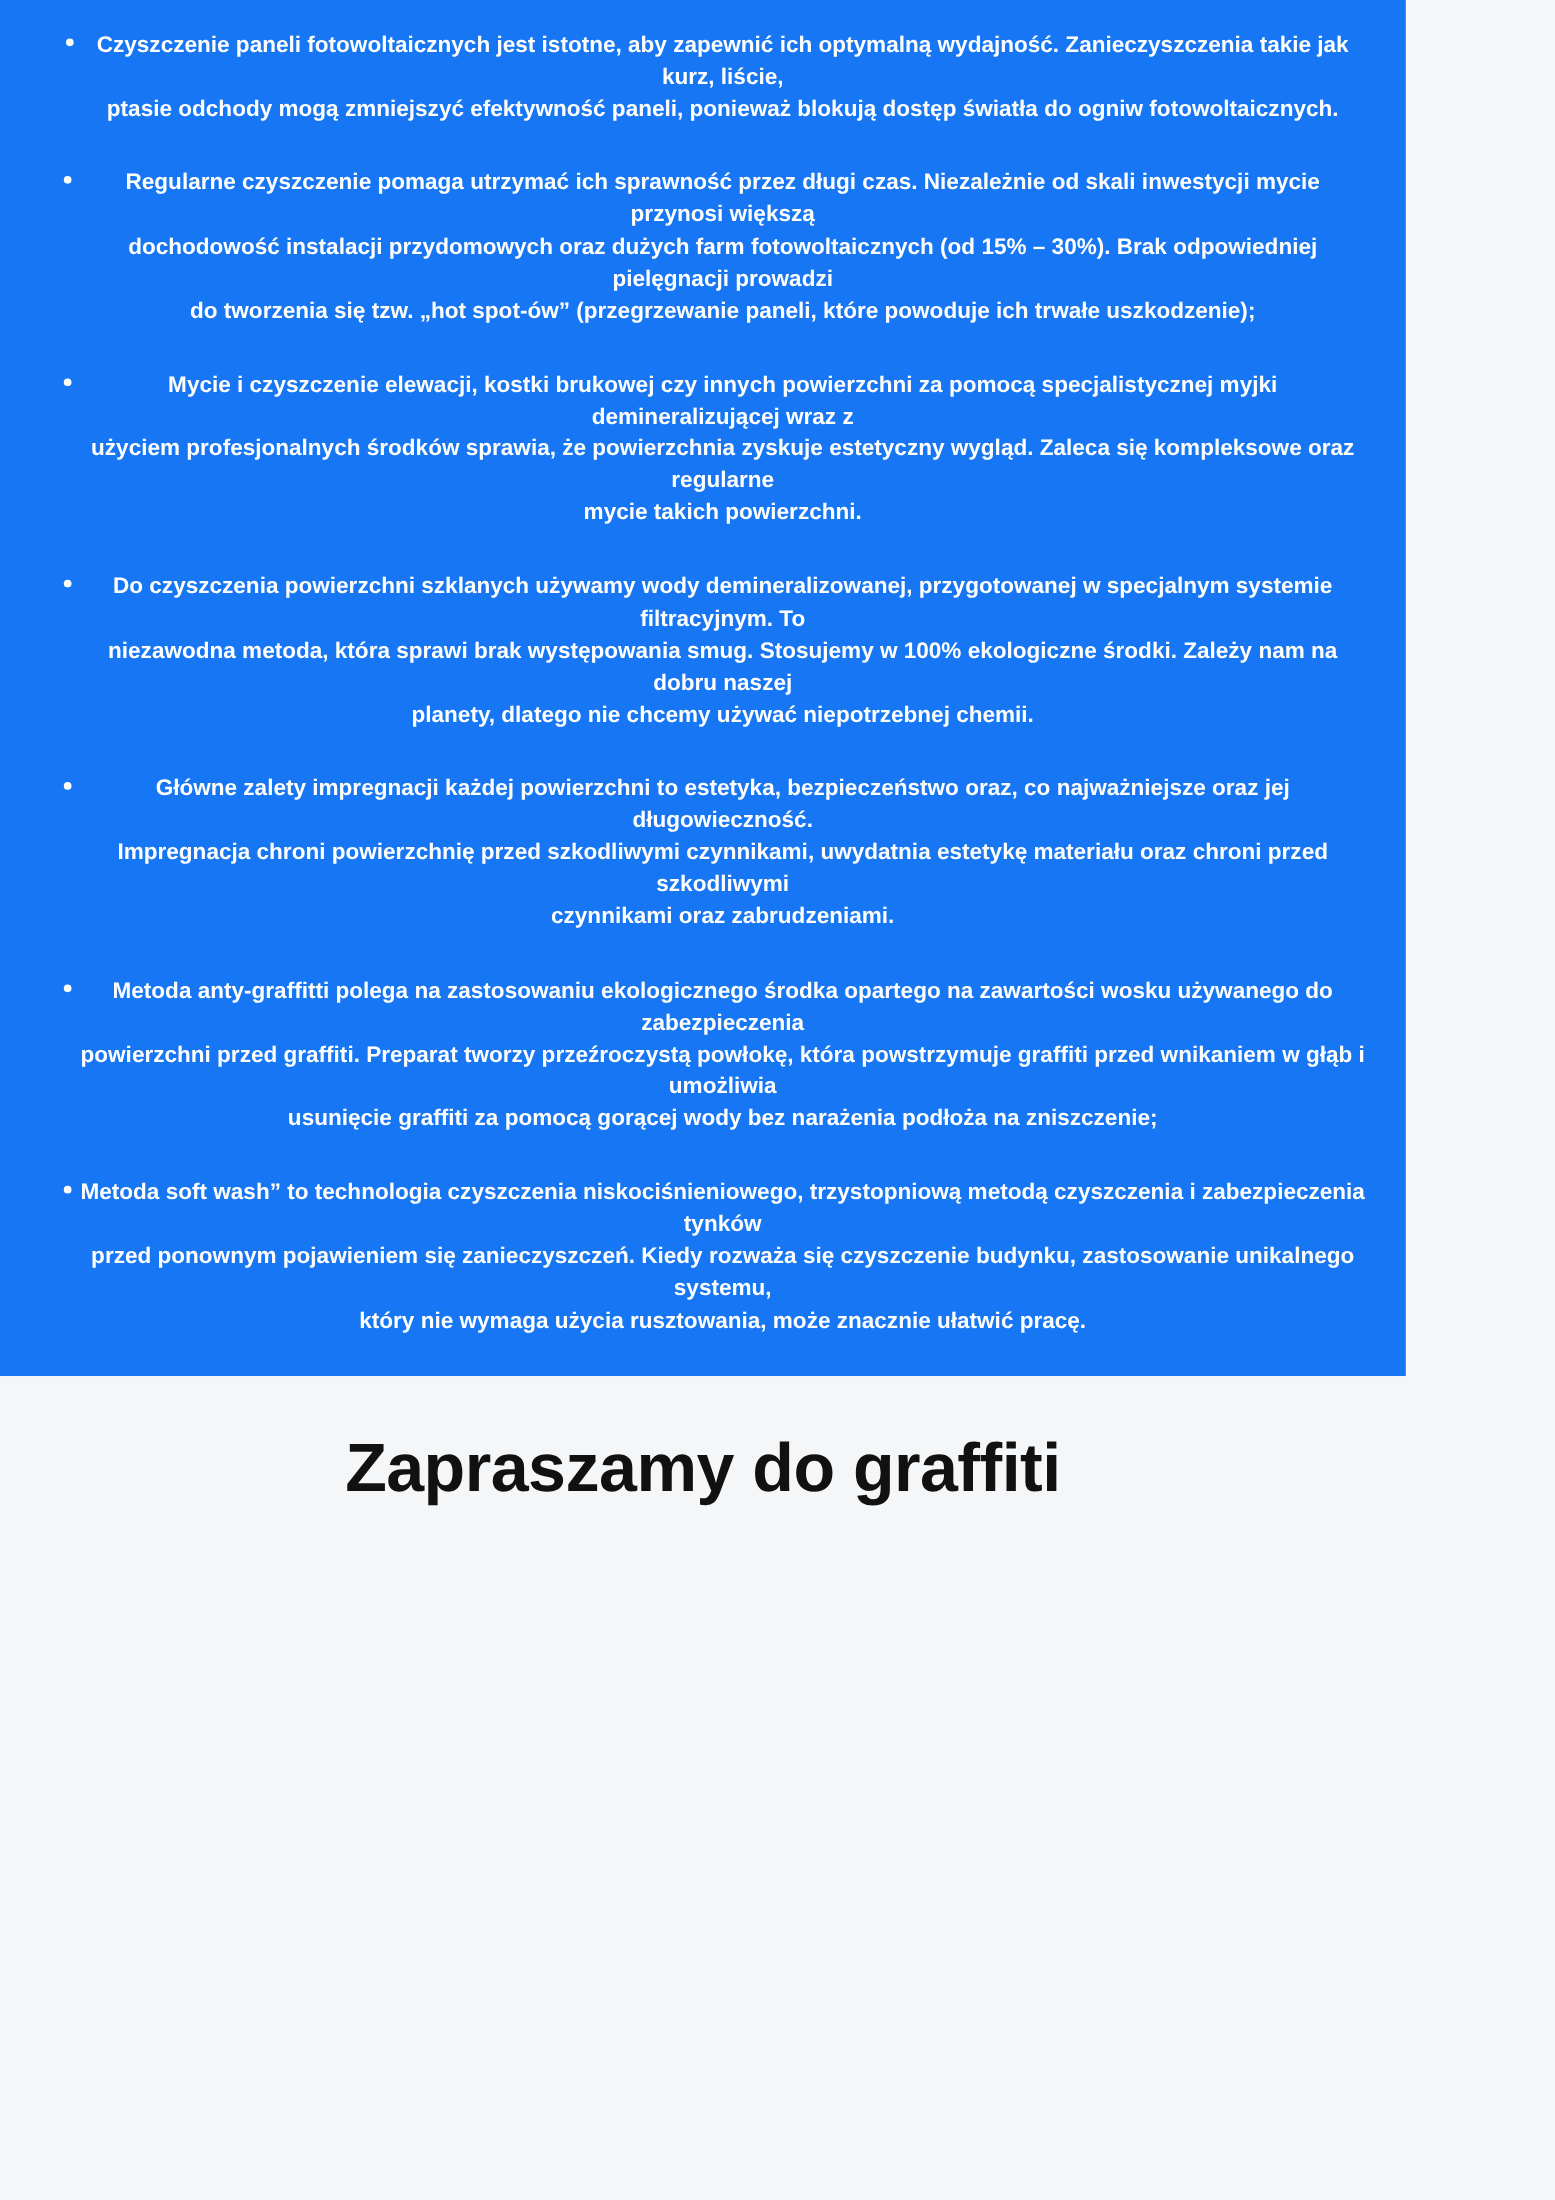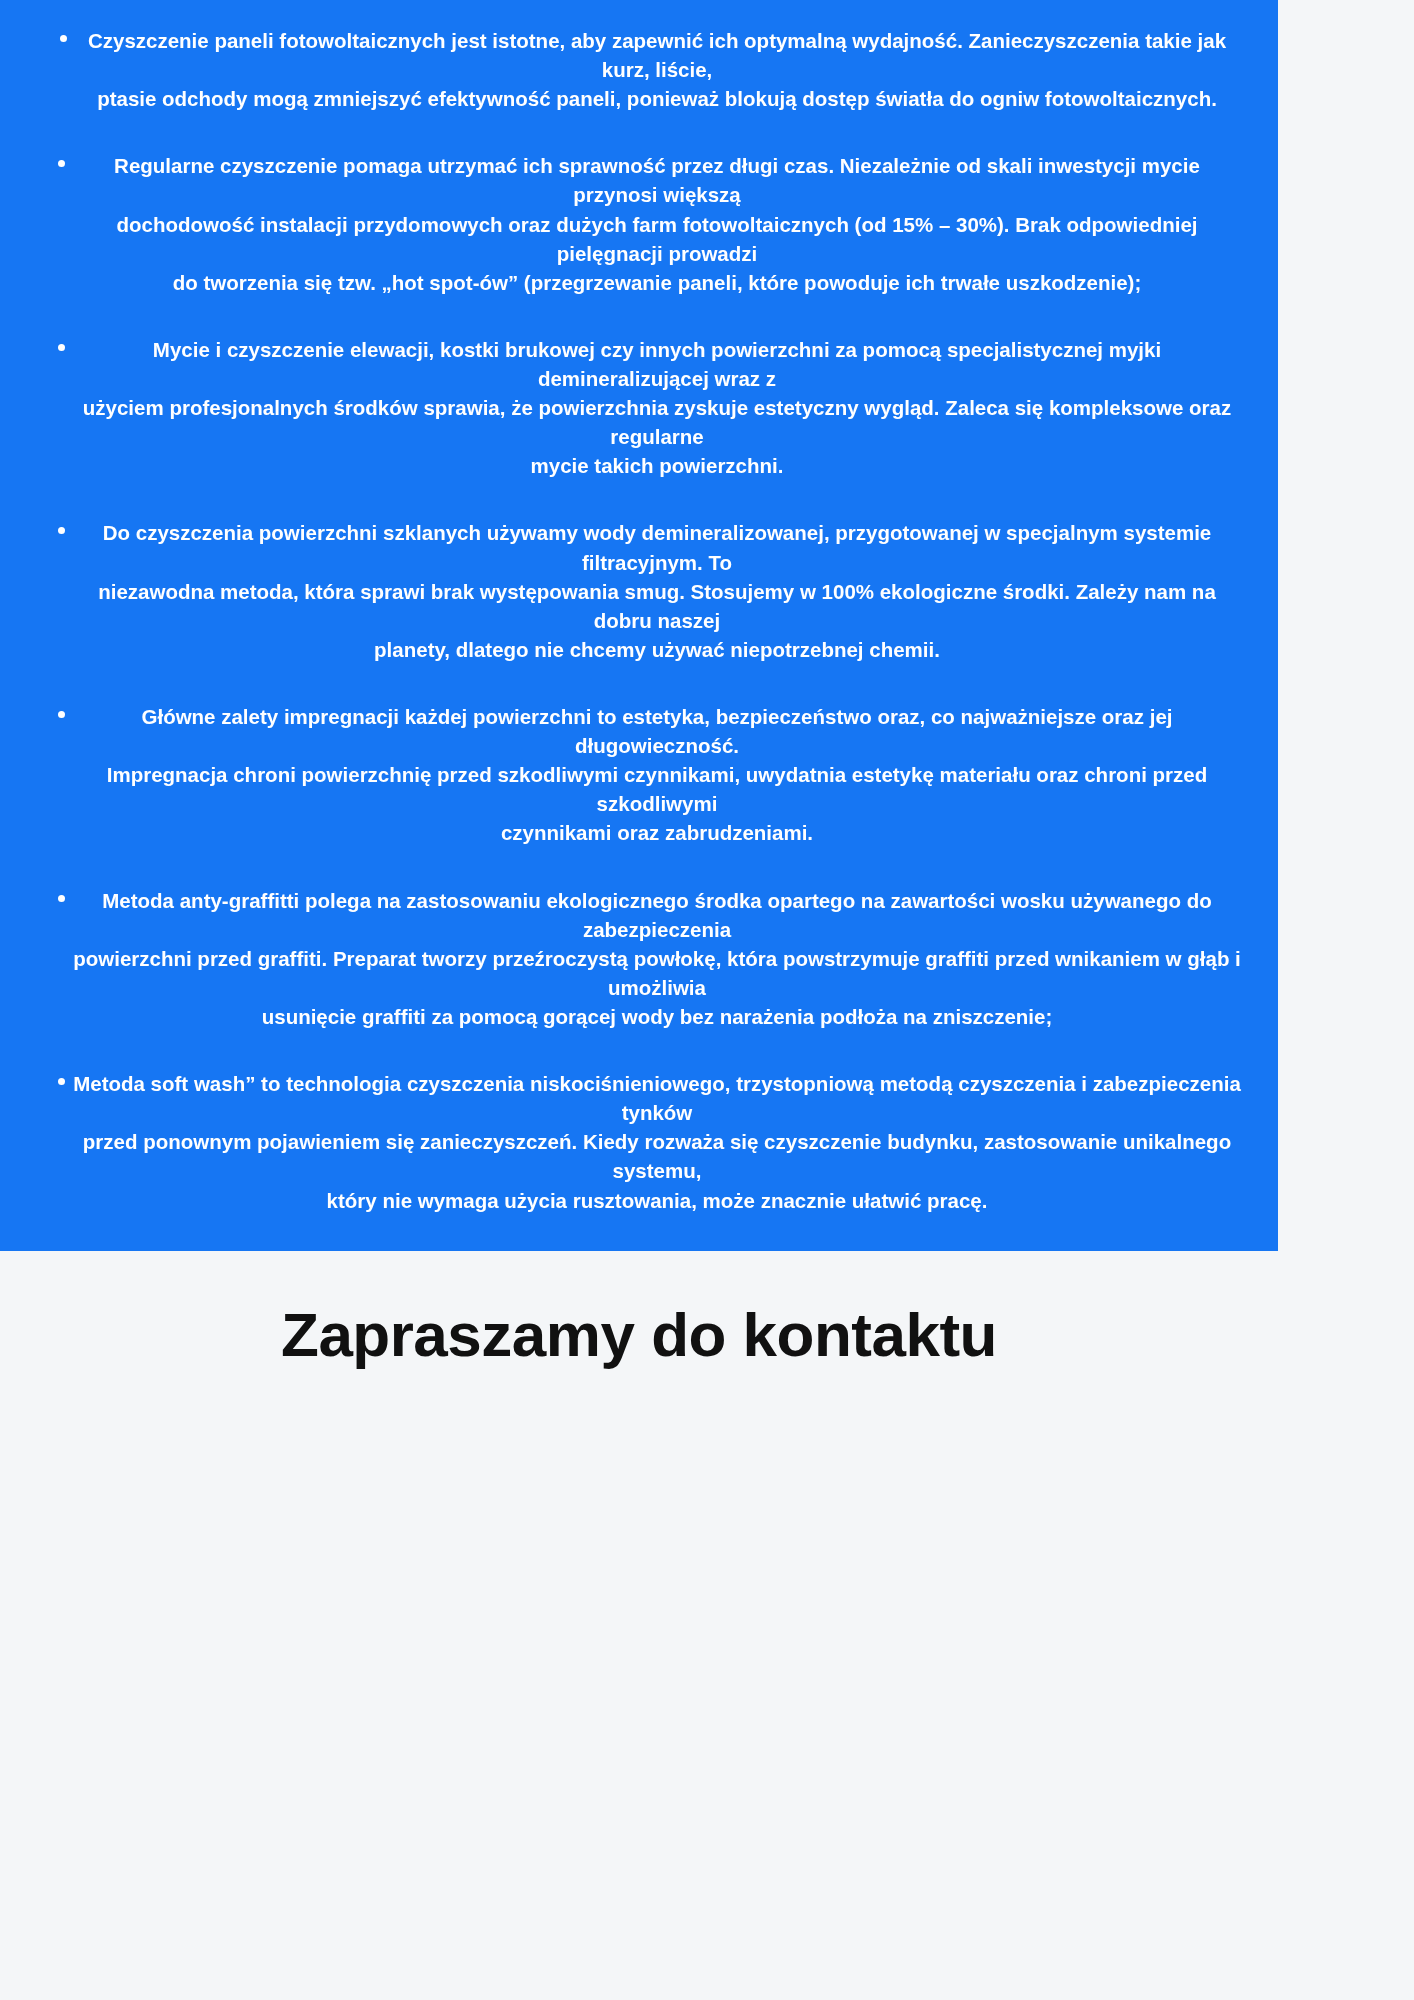--- a/index.html
+++ b/index.html
@@ -119,16 +119,16 @@
       </li>
       <li class="li-7">
         <span class="bullet-dot"></span>
         <span>Metoda soft wash” to technologia czyszczenia niskociśnieniowego, trzystopniową metodą czyszczenia i zabezpieczenia tynków<br>przed ponownym pojawieniem się zanieczyszczeń. Kiedy rozważa się czyszczenie budynku, zastosowanie unikalnego systemu,<br>który nie wymaga użycia rusztowania, może znacznie ułatwić pracę.</span>
       </li>
     </ul>
   </section>
 
 
   <section class="footer-panel">
-    <h1 class="footer-title">Zapraszamy do kontaktu</h1>
+    <h1 class="footer-title">Zapraszamy do graffiti</h1>
   </section>
 
 </div>
 
 </body></html>

